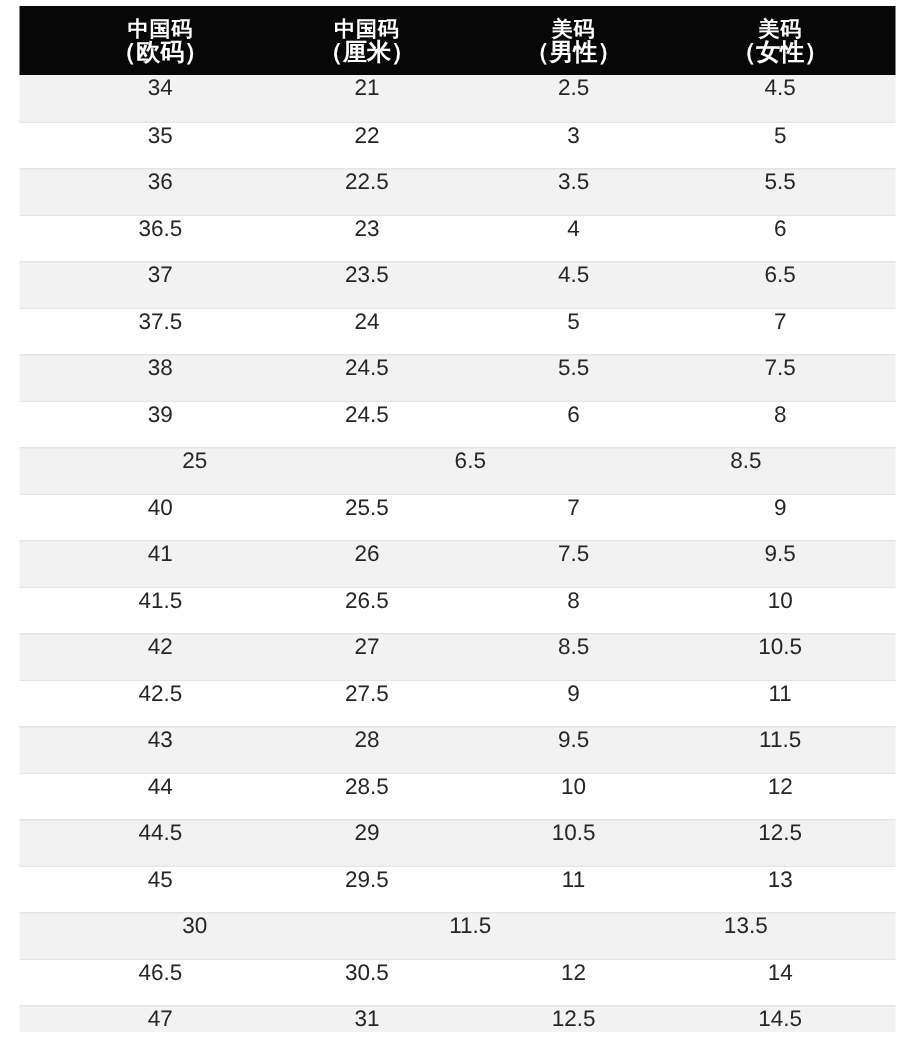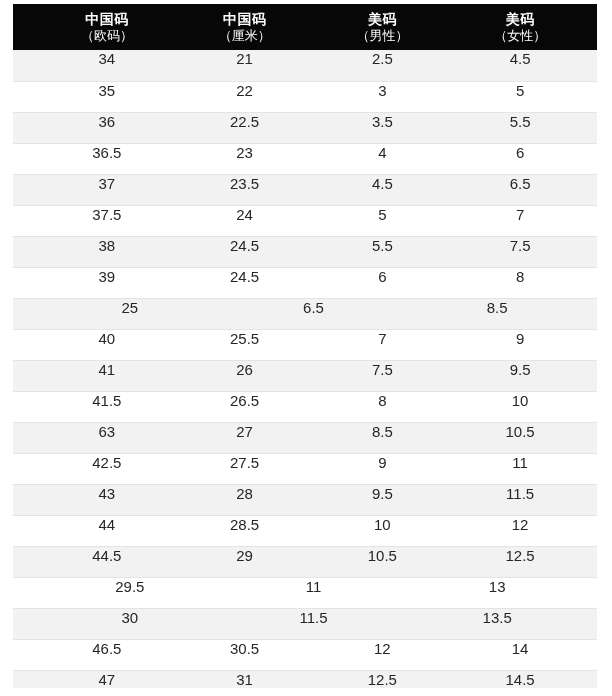--- a/index.html
+++ b/index.html
@@ -36,22 +36,22 @@
   }
   .th .l1 {
     display: block;
     font-size: 14px;
     font-weight: bold;
     line-height: 18px;
     letter-spacing: 0.5px;
   }
   .th .l2 {
     display: block;
-    font-size: 13px;
-    font-weight: normal;
+    font-size: 16px;
+    font-weight: bold;
     line-height: 16px;
   }
   .tbody .row {
     display: flex;
     height: 31px;
     align-items: flex-start;
     padding: 0 8px 0 25px;
     background: var(--row-bg, #ffffff);
   }
   .tbody .row:nth-child(odd) {
@@ -158,21 +158,21 @@
           <div class="cell">7.5</div>
           <div class="cell">9.5</div>
         </div>
         <div class="row">
           <div class="cell">41.5</div>
           <div class="cell">26.5</div>
           <div class="cell">8</div>
           <div class="cell">10</div>
         </div>
         <div class="row">
-          <div class="cell">63</div>
+          <div class="cell">42</div>
           <div class="cell">27</div>
           <div class="cell">8.5</div>
           <div class="cell">10.5</div>
         </div>
         <div class="row">
           <div class="cell">42.5</div>
           <div class="cell">27.5</div>
           <div class="cell">9</div>
           <div class="cell">11</div>
         </div>
@@ -188,20 +188,21 @@
           <div class="cell">10</div>
           <div class="cell">12</div>
         </div>
         <div class="row">
           <div class="cell">44.5</div>
           <div class="cell">29</div>
           <div class="cell">10.5</div>
           <div class="cell">12.5</div>
         </div>
         <div class="row">
+          <div class="cell">45</div>
           <div class="cell">29.5</div>
           <div class="cell">11</div>
           <div class="cell">13</div>
         </div>
         <div class="row">
           <div class="cell">30</div>
           <div class="cell">11.5</div>
           <div class="cell">13.5</div>
         </div>
         <div class="row">

